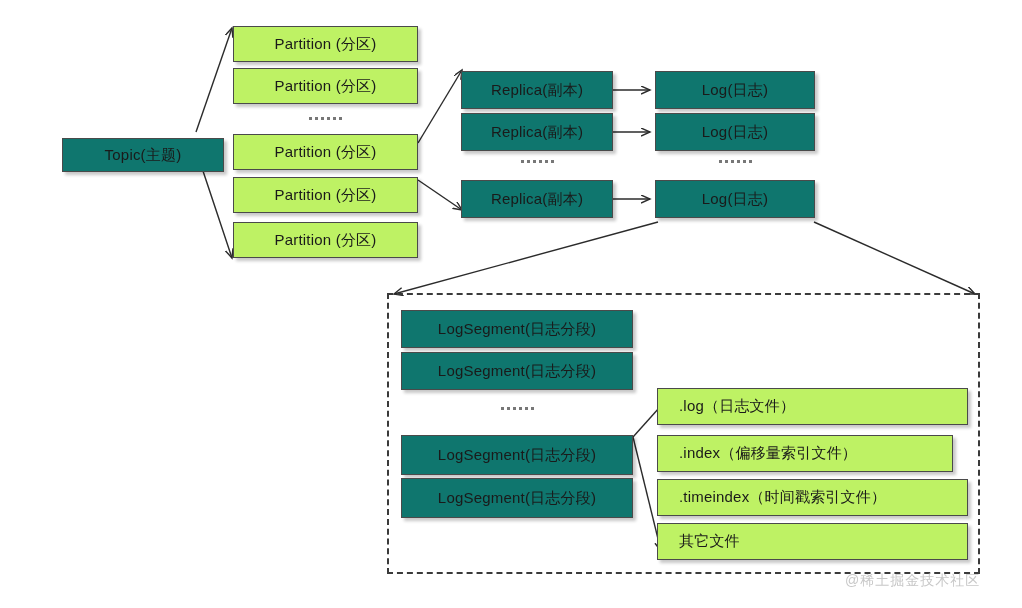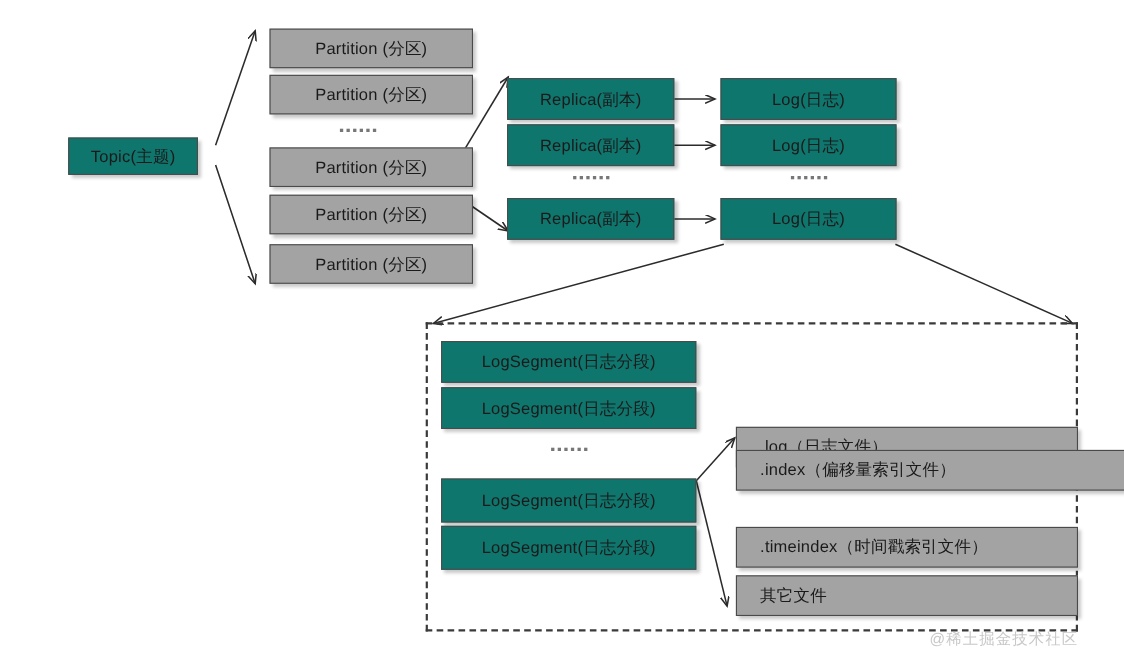--- a/index.html
+++ b/index.html
@@ -31,21 +31,21 @@
     border: 1.5px solid #4a4a4a;
     display: flex;
     align-items: center;
     justify-content: center;
     font-size: 15px;
     color: #1a1a1a;
     letter-spacing: 0.2px;
     box-shadow: 3px 3px 3px rgba(0,0,0,0.22);
     white-space: nowrap;
   }
-  .node.fill-gray { background: #a3a3a3; margin-left: 12px; }
+  .node.fill-gray { background: #bef264; }
   .node.fill-white { background: #0f766e; }
   .node.left-align {
     justify-content: flex-start;
     padding-left: 21px;
   }
   .dots {
     position: absolute;
     display: flex;
     align-items: center;
     justify-content: center;
@@ -103,21 +103,21 @@
       <path d="M814,222 L975,294"></path>
 
       <path d="M633,437 L668,398"></path>
 
       <path d="M633,437 L661,551"></path>
     </g>
   </svg>
 
   <div class="dashed-box" style="left:387px; top:293px; width:593px; height:281px;"></div>
 
-  <div class="node fill-white" style="left:62px; top:125px; width:118px; height:34px;">Topic(主题)</div>
+  <div class="node fill-white" style="left:62px; top:138px; width:162px; height:34px;">Topic(主题)</div>
 
   <div class="node fill-gray" style="left:233px; top:26px; width:185px; height:36px;">Partition (分区)</div>
   <div class="node fill-gray" style="left:233px; top:68px; width:185px; height:36px;">Partition (分区)</div>
 
   <div class="dots" style="left:233px; top:110px; width:185px; height:16px;">
     <i></i>
       <i></i>
       <i></i>
       <i></i>
       <i></i>
@@ -165,19 +165,19 @@
       <i></i>
       <i></i>
       <i></i>
       <i></i>
   </div>
 
   <div class="node fill-white" style="left:401px; top:435px; width:232px; height:40px;">LogSegment(日志分段)</div>
   <div class="node fill-white" style="left:401px; top:478px; width:232px; height:40px;">LogSegment(日志分段)</div>
 
   <div class="node fill-gray left-align" style="left:657px; top:388px; width:311px; height:37px;">.log（日志文件）</div>
-  <div class="node fill-gray left-align" style="left:657px; top:409px; width:354px; height:37px;">.index（偏移量索引文件）</div>
+  <div class="node fill-gray left-align" style="left:657px; top:435px; width:296px; height:37px;">.index（偏移量索引文件）</div>
   <div class="node fill-gray left-align" style="left:657px; top:479px; width:311px; height:37px;">.timeindex（时间戳索引文件）</div>
   <div class="node fill-gray left-align" style="left:657px; top:523px; width:311px; height:37px;">其它文件</div>
 
   <div class="watermark" style="left:845px; top:572px;">@稀土掘金技术社区</div>
 
 </div>
 
 </body></html>

